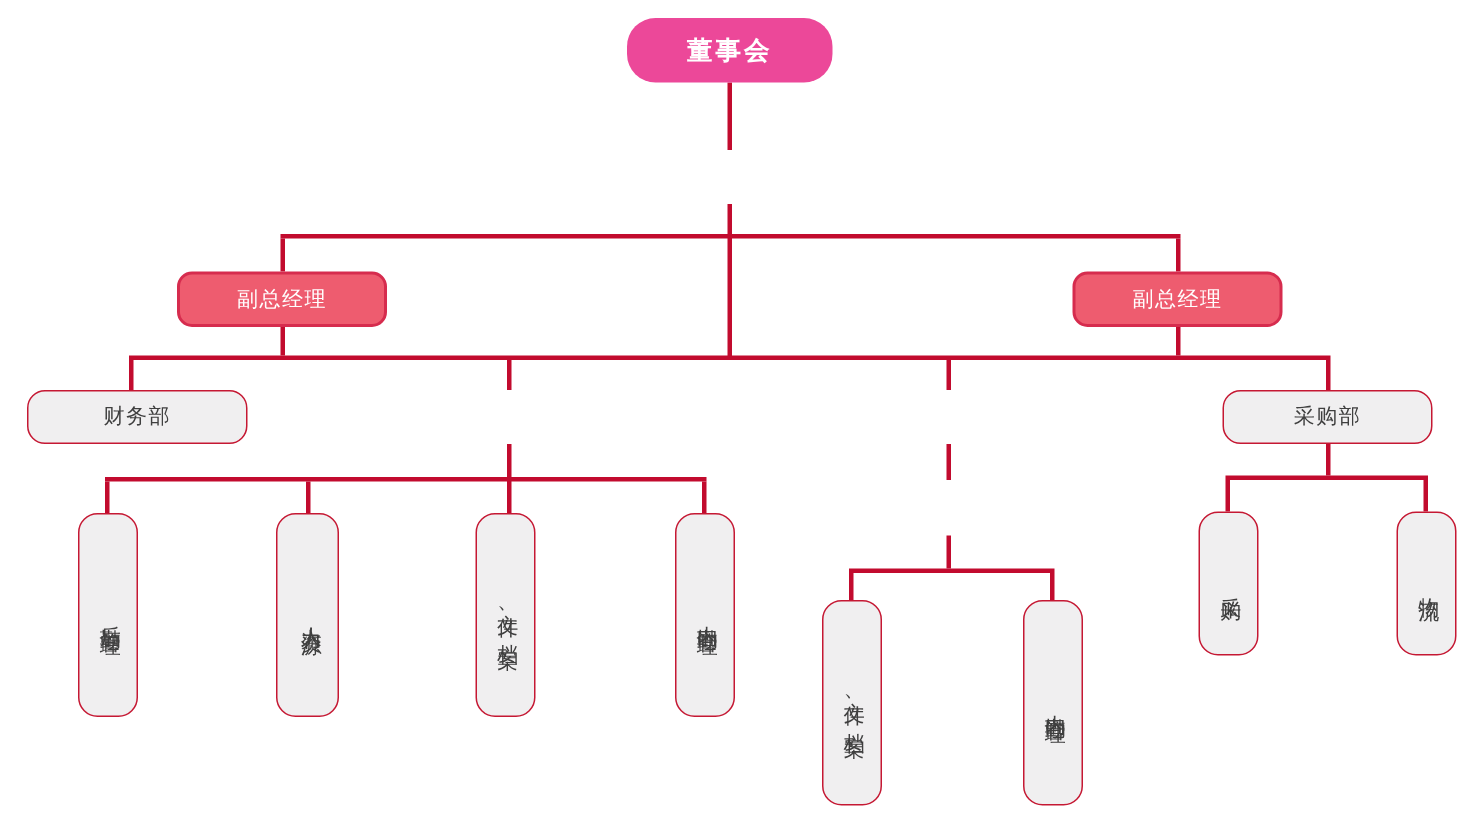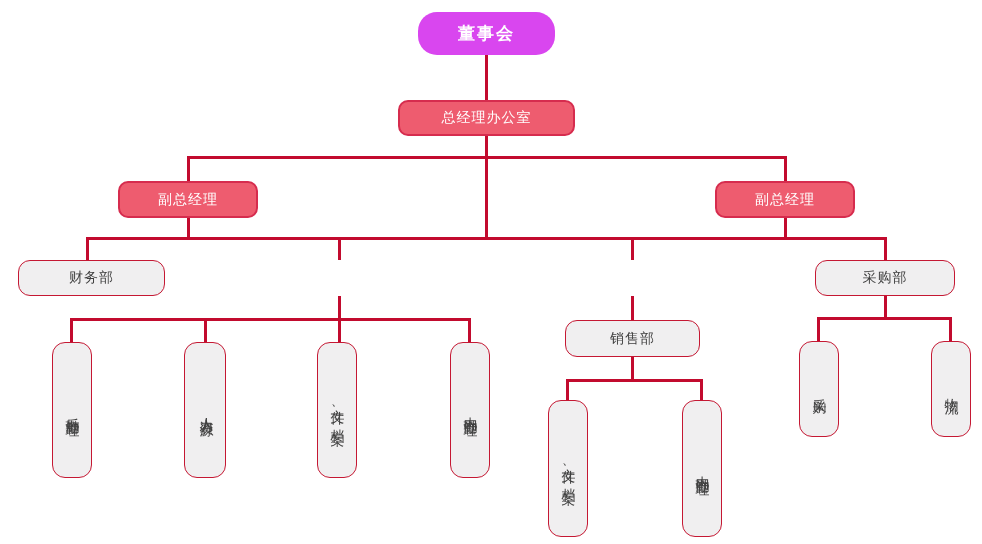--- a/index.html
+++ b/index.html
@@ -21,21 +21,21 @@
     position: absolute;
     box-sizing: border-box;
     display: flex;
     align-items: center;
     justify-content: center;
     font-size: 14px;
     border-radius: 10px;
     white-space: nowrap;
   }
   .node.dark {
-    background: #d946ef;
+    background: #ec4899;
     color: #ffffff;
     font-weight: bold;
     font-size: 17px;
     border-radius: 19px;
     letter-spacing: 2px;
   }
   .node.pink {
     background: #EE5C6F;
     border: 2px solid #D62C4E;
     color: #ffffff;
@@ -86,29 +86,27 @@
   <div class="line h" style="left:566px;top:379px;width:137px"></div>
   <div class="line v" style="left:566px;top:382px;height:18px"></div>
   <div class="line v" style="left:700px;top:382px;height:18px"></div>
   <div class="line v" style="left:884px;top:296px;height:21px"></div>
   <div class="line h" style="left:817px;top:317px;width:135px"></div>
   <div class="line v" style="left:817px;top:320px;height:21px"></div>
   <div class="line v" style="left:949px;top:320px;height:21px"></div>
 
   <div class="node dark" style="left:418px;top:12px;width:137px;height:43px">董事会</div>
 
-  <div class="node pink" style="left:398px;top:100px;width:177px;height:36px">总经理办公室</div>
 
   <div class="node pink" style="left:118px;top:181px;width:140px;height:37px">副总经理</div>
   <div class="node pink" style="left:715px;top:181px;width:140px;height:37px">副总经理</div>
 
   <div class="node gray" style="left:18px;top:260px;width:147px;height:36px">财务部</div>
   <div class="node gray" style="left:815px;top:260px;width:140px;height:36px">采购部</div>
 
-  <div class="node gray" style="left:565px;top:320px;width:135px;height:37px">销售部</div>
 
   <div class="node gray vbox" style="left:52px;top:342px;width:40px;height:136px">后勤管理</div>
   <div class="node gray vbox" style="left:184px;top:342px;width:42px;height:136px">人力资源</div>
   <div class="node gray vbox" style="left:317px;top:342px;width:40px;height:136px">文件、档案</div>
   <div class="node gray vbox" style="left:450px;top:342px;width:40px;height:136px">内勤管理</div>
 
   <div class="node gray vbox" style="left:799px;top:341px;width:40px;height:96px">采购</div>
   <div class="node gray vbox" style="left:931px;top:341px;width:40px;height:96px">物流</div>
 
   <div class="node gray vbox" style="left:548px;top:400px;width:40px;height:137px">文件、档案</div>

